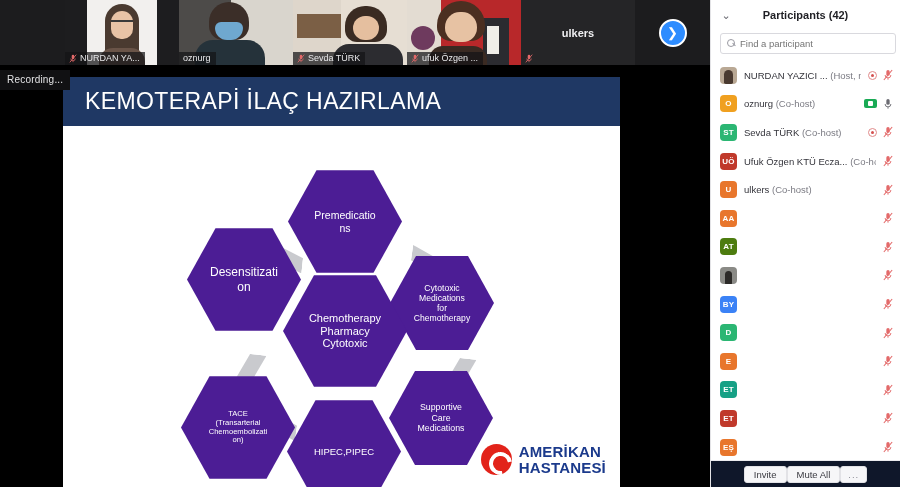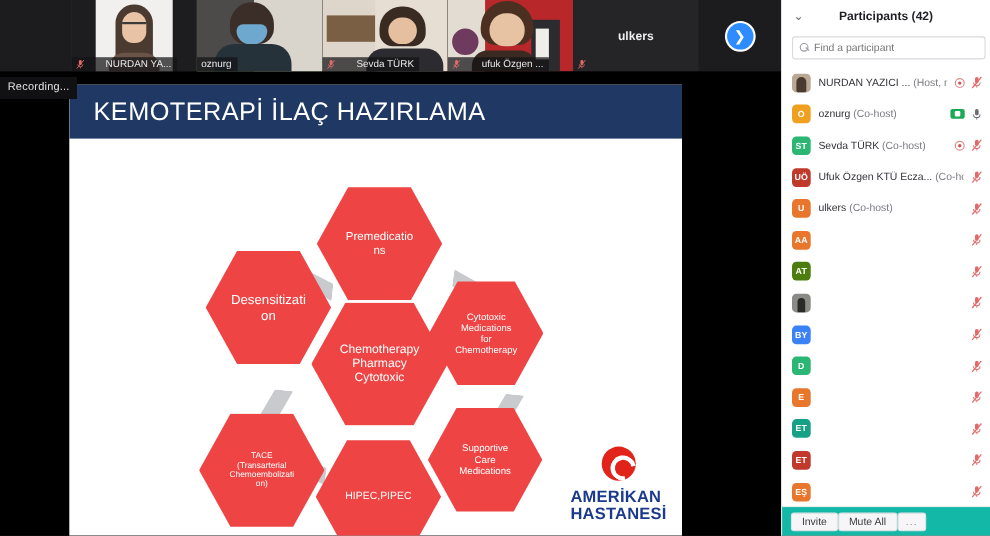--- a/index.html
+++ b/index.html
@@ -17,21 +17,21 @@
     background: #1c1c1e; display: flex; align-items: stretch;
   }
   .strip-pad { width: 65px; height: 65px; background: #1c1c1e; flex: 0 0 auto; }
   .vtile {
     position: relative; flex: 0 0 auto; width: 114px; height: 65px;
     background: #2a2a2c; overflow: hidden;
   }
   .vtile.active { outline: 2px solid #8fc97a; outline-offset: -2px; }
   .vname {
     position: absolute; left: 0; bottom: 0;
-    display: flex; align-items: center; gap: 19px;
+    display: flex; align-items: center; gap: 3px;
     padding: 1px 5px 2px 4px;
     background: rgba(20,20,22,.72);
     color: #e8e8ea; font-size: 9px; white-space: nowrap;
     max-width: 100%; overflow: hidden;
   }
   .vname.nobg { background: transparent; }
   .mic-x { width: 8px; height: 9px; flex: 0 0 auto; }
   .centername {
     position: absolute; inset: 0; display: flex; align-items: center; justify-content: center;
     color: #efeff1; font-size: 11px; font-weight: bold;
@@ -93,34 +93,34 @@
     display: flex; align-items: center;
   }
   #slide-title {
     color: #fff; font-size: 23px; letter-spacing: .4px; padding-left: 22px; font-weight: normal;
   }
 
   
   #hexwrap { position: absolute; left: 0; top: 49px; width: 100%; height: 361px; }
   .hex {
     position: absolute;
-    background: #ef4444;
+    background: #4c1d95;
     clip-path: polygon(25% 2%, 75% 2%, 100% 50%, 75% 98%, 25% 98%, 0% 50%);
     display: flex; align-items: center; justify-content: center;
     text-align: center; color: #fff; padding: 4px 10px;
     line-height: 1.18;
   }
   .hex span { display: block; }
   .hexconn {
     position: absolute; background: #c9cace;
     clip-path: polygon(0% 0%, 100% 45%, 100% 100%, 0% 55%);
   }
 
   
-  #logo { position: absolute; right: 14px; bottom: 12px; display: flex; align-items: center; gap: 7px; flex-direction: column; }
+  #logo { position: absolute; right: 14px; bottom: 12px; display: flex; align-items: center; gap: 7px; }
   #logo .mark { width: 31px; height: 31px; border-radius: 50%; background: #e2231a; position: relative; }
   #logo .mark::after {
     content: ""; position: absolute; left: 8px; top: 8px; width: 15px; height: 15px;
     border-radius: 50%; border: 4px solid #fff; border-right-color: transparent; transform: rotate(35deg);
   }
   #logo .txt { color: #1b3a8c; font-weight: bold; font-size: 15px; line-height: 1.02; letter-spacing: .2px; }
 
   
   #panel {
     position: absolute; right: 0; top: 0; width: 190px; height: 487px;
@@ -159,22 +159,22 @@
   .ptag { color: #7b7b83; }
   .prow-icons { display: flex; align-items: center; gap: 6px; flex: 0 0 auto; }
   .rec-dot { width: 9px; height: 9px; border-radius: 50%; border: 1px solid #e08a8a; position: relative; }
   .rec-dot::after { content:""; position:absolute; left:2px; top:2px; width:3px; height:3px; border-radius:50%; background:#d4504f; }
   .vol-pill { width: 13px; height: 9px; background: #1aaa55; border-radius: 2px; position: relative; }
   .vol-pill::after { content:""; position:absolute; left:4px; top:2px; width:5px; height:5px; background:#fff; border-radius:1px; }
   .mic { width: 10px; height: 12px; flex: 0 0 auto; }
 
   #panel-footer {
     flex: 0 0 auto; height: 27px; border-top: 1px solid #ececef;
-    display: flex; align-items: center; justify-content: flex-start; padding: 0 8px;
-    background: #14b8a6;
+    display: flex; align-items: center; justify-content: center; padding: 0 8px;
+    background: #0f172a;
   }
   .pbtn {
     font-size: 9.5px; color: #3b3b42; background: #f6f6f8;
     border: 1px solid #e2e2e6; border-radius: 3px; padding: 2px 9px;
   }
   .pbtn.more { padding: 2px 7px; color: #8a8a92; letter-spacing: 1px; }
 </style>
 </head>
 <body>
 

